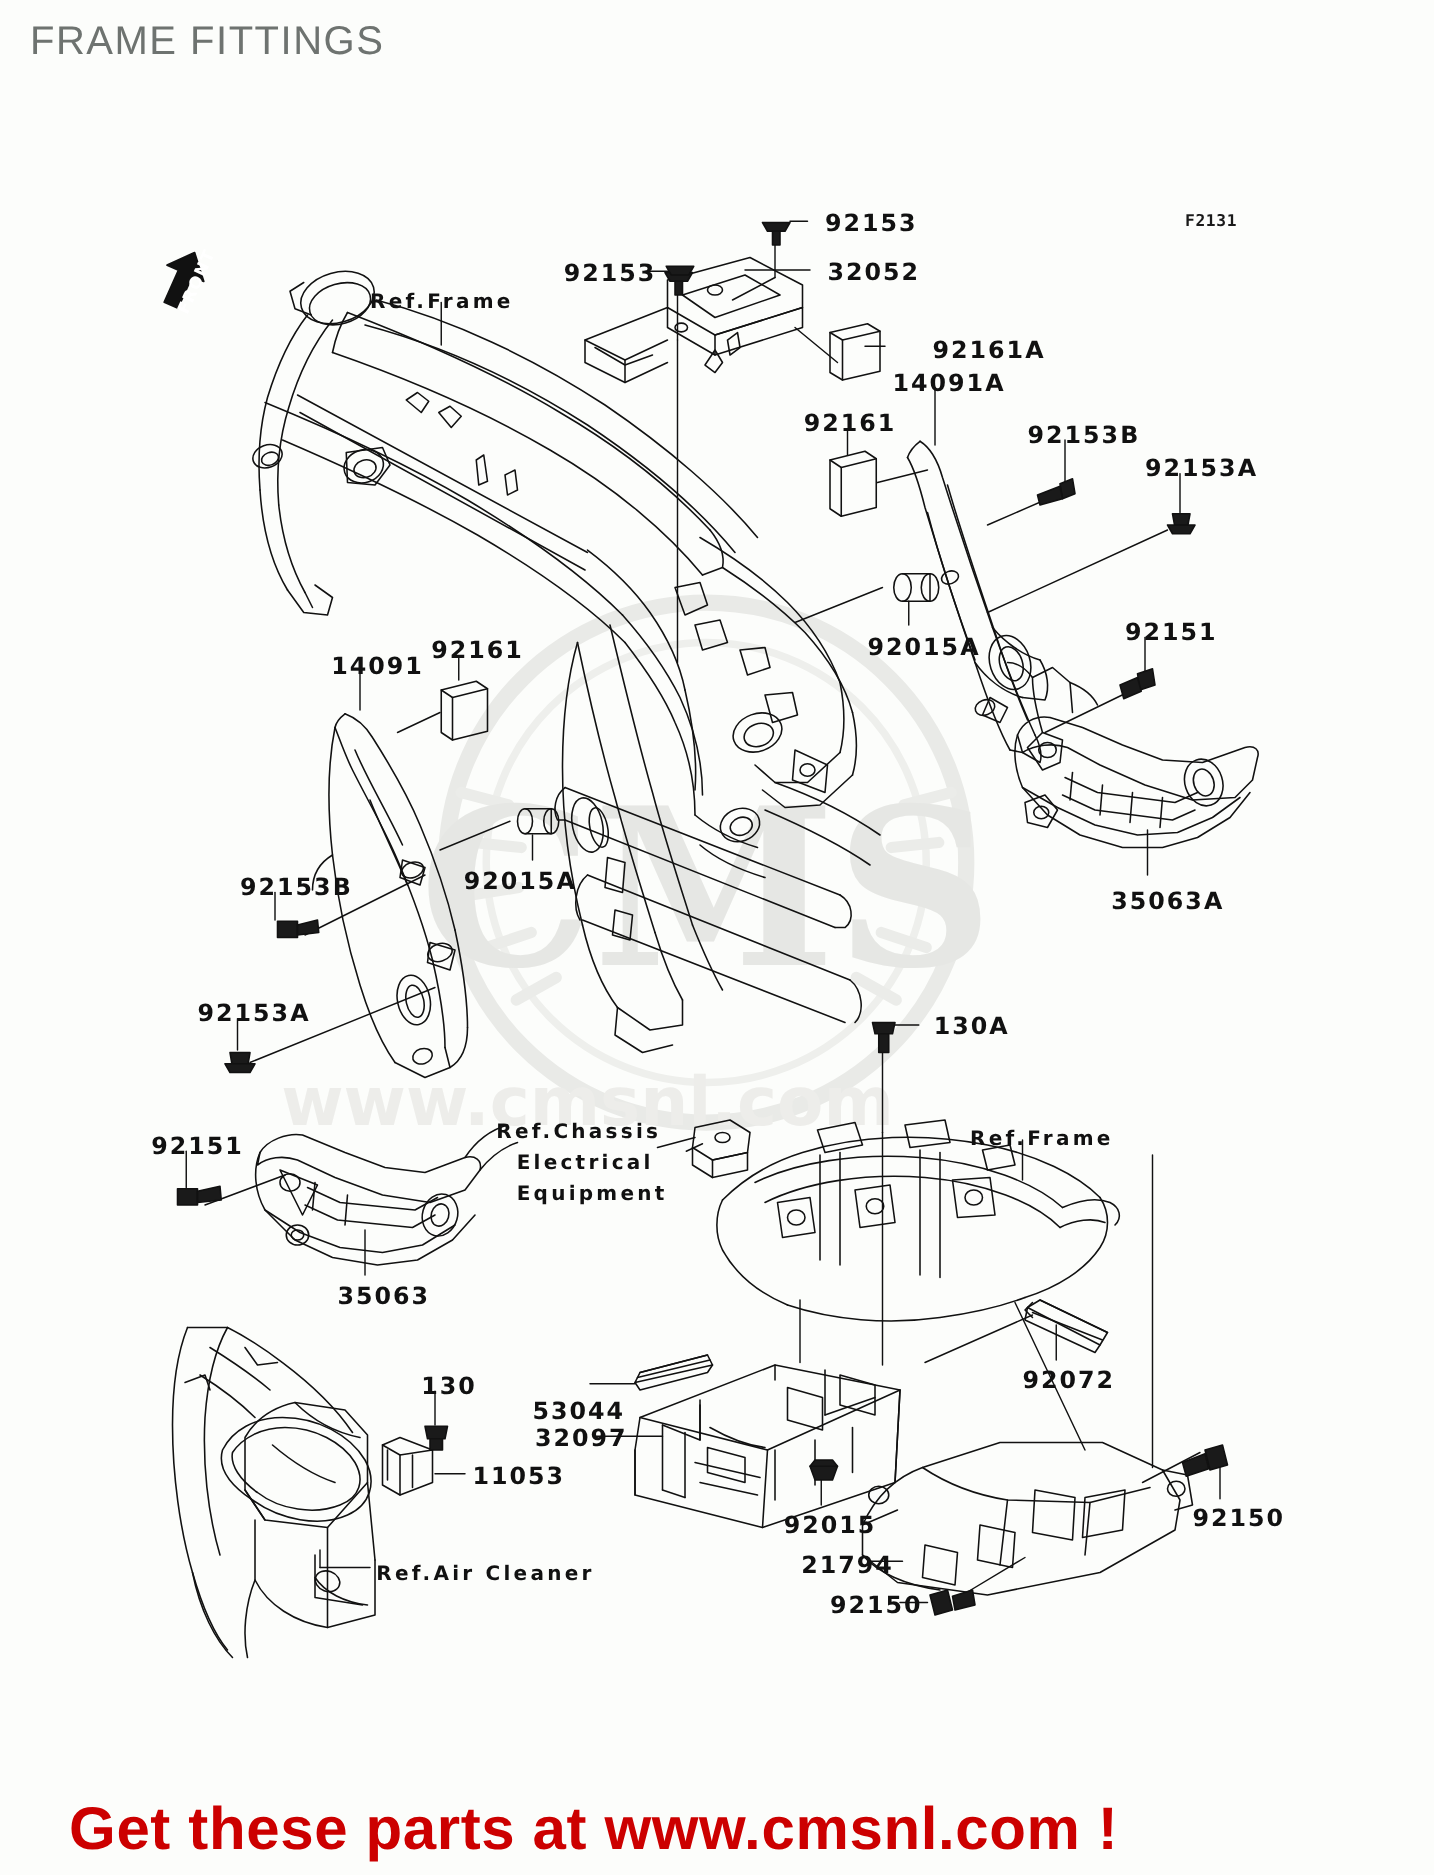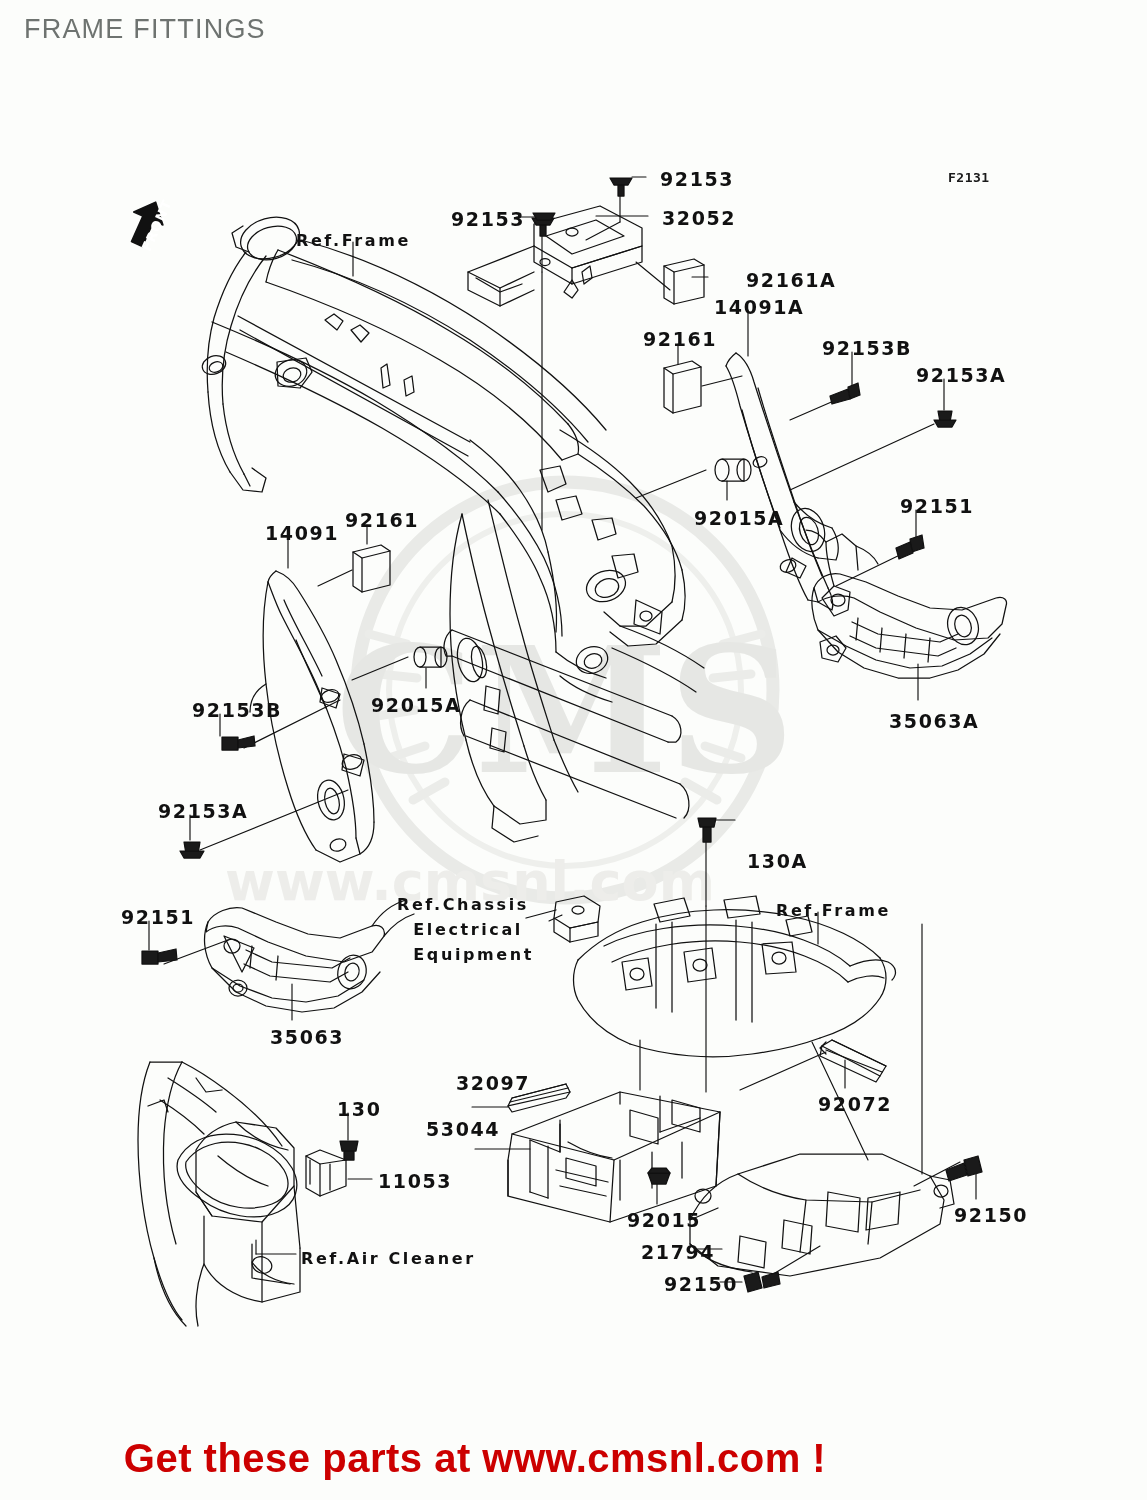--- a/index.html
+++ b/index.html
@@ -13,21 +13,21 @@
     position: relative;
     overflow: hidden;
     font-family: "DejaVu Sans", sans-serif;
   }
 
   #page-title {
     position: absolute;
     left: 24px;
     top: 14px;
     font-family: "Liberation Sans", sans-serif;
-    font-size: 27px;
+    font-size: 32px;
     letter-spacing: 1.2px;
     color: #6e7370;
     white-space: nowrap;
   }
 
   #sheet-code {
     position: absolute;
     left: 948px;
     top: 170px;
     font-family: "DejaVu Sans Mono", monospace;
@@ -37,21 +37,21 @@
     color: #1a1a1a;
   }
 
   #footer-banner {
     position: absolute;
     left: 0;
     top: 1436px;
     width: 950px;
     text-align: center;
     font-family: "Liberation Sans", sans-serif;
-    font-size: 40px;
+    font-size: 48px;
     font-weight: bold;
     color: #cc0000;
     letter-spacing: 0.5px;
     white-space: nowrap;
   }
 
   
   #diagram {
     position: absolute;
     left: 0;
@@ -701,26 +701,26 @@
       <div class="callout" style="left: 822px; top: 339px;">92153B</div>
       <div class="callout" style="left: 916px; top: 366px;">92153A</div>
       <div class="callout" style="left: 694px; top: 509px;">92015A</div>
       <div class="callout" style="left: 900px; top: 497px;">92151</div>
       <div class="callout" style="left: 265px; top: 524px;">14091</div>
       <div class="callout" style="left: 345px; top: 511px;">92161</div>
       <div class="callout" style="left: 371px; top: 696px;">92015A</div>
       <div class="callout" style="left: 192px; top: 701px;">92153B</div>
       <div class="callout" style="left: 889px; top: 712px; text-align: center;">35063A</div>
       <div class="callout" style="left: 158px; top: 802px;">92153A</div>
-      <div class="callout" style="left: 747px; top: 812px; margin-top: 40px;">130A</div>
+      <div class="callout" style="left: 747px; top: 812px;">130A</div>
       <div class="callout" style="left: 121px; top: 908px;">92151</div>
       <div class="callout" style="left: 270px; top: 1028px;">35063</div>
       <div class="callout" style="left: 337px; top: 1100px;">130</div>
       <div class="callout" style="left: 426px; top: 1100px; margin-top: 20px;">53044</div>
-      <div class="callout" style="left: 428px; top: 1074px; margin-left: 28px;">32097</div>
+      <div class="callout" style="left: 428px; top: 1142px;">32097</div>
       <div class="callout" style="left: 378px; top: 1172px;">11053</div>
       <div class="callout" style="left: 818px; top: 1095px;">92072</div>
       <div class="callout" style="left: 627px; top: 1211px;">92015</div>
       <div class="callout" style="left: 641px; top: 1243px;">21794</div>
       <div class="callout" style="left: 954px; top: 1206px;">92150</div>
       <div class="callout" style="left: 664px; top: 1275px;">92150</div>
     </div>
   <div id="reflabel-layer">
       <div class="ref-label" style="left: 296px; top: 229px;">Ref.Frame</div>
       <div class="ref-label" style="left: 397px; top: 893px;">Ref.Chassis

